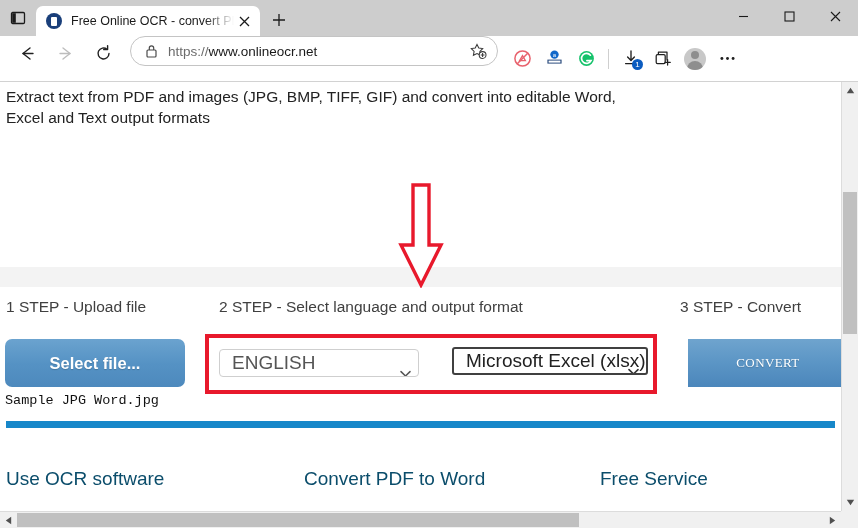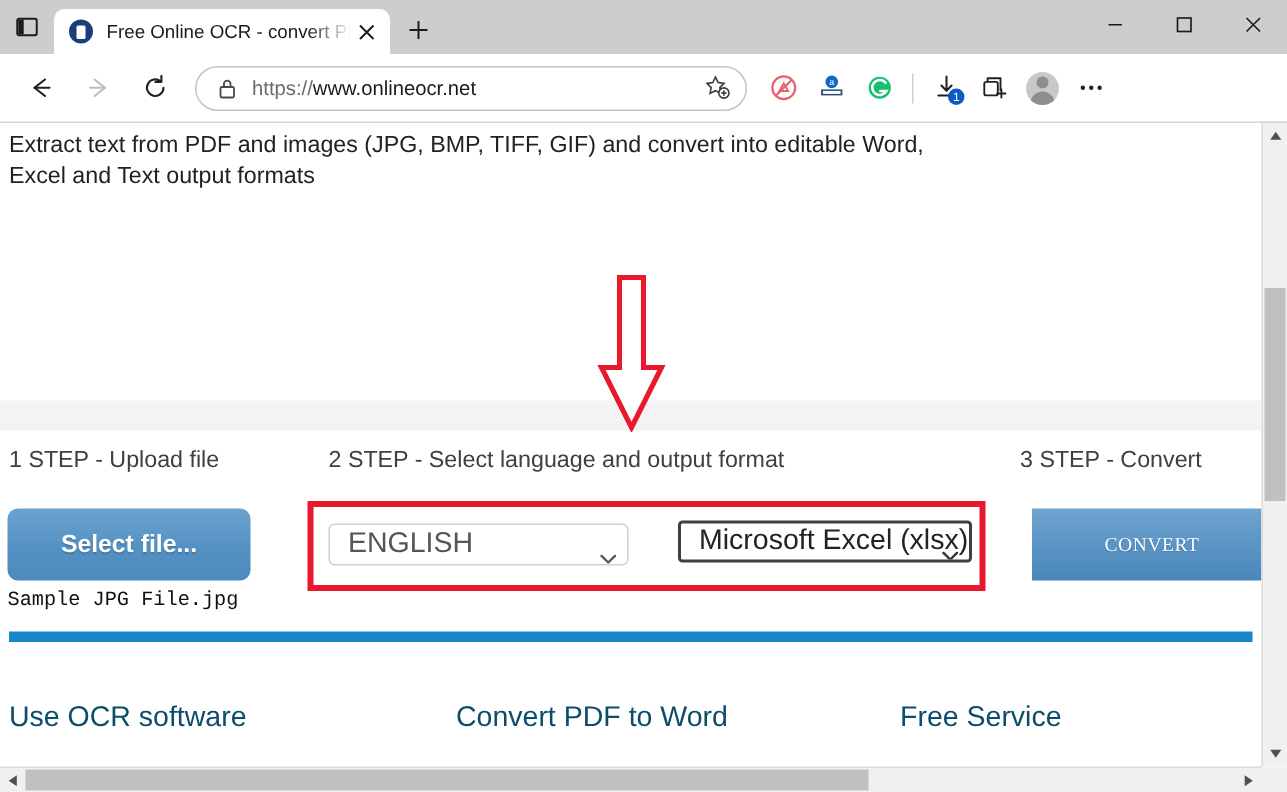--- a/index.html
+++ b/index.html
@@ -102,21 +102,20 @@
     width: 46px; height: 32px;
     display: flex; align-items: center; justify-content: center;
   }
 
   
   .toolbar {
     height: 46px;
     flex: 0 0 46px;
     background: #ffffff;
     display: flex;
-    align-items: center;
     padding: 0 6px 0 10px;
     border-bottom: 1px solid #d2d2d2;
   }
 
   .nav-btn {
     width: 34px; height: 34px;
     flex: 0 0 34px;
     display: flex; align-items: center; justify-content: center;
     border-radius: 4px;
     margin-right: 4px;
@@ -255,21 +254,21 @@
   .controls-row {
     position: absolute;
     left: 0; right: 0;
     top: 252px;
     height: 60px;
   }
 
   .select-file-btn {
     position: absolute;
     left: 5px; top: 5px;
-    width: 162px; height: 48px;
+    width: 180px; height: 48px;
     border-radius: 7px;
     background: linear-gradient(to bottom, #6ba3cf 0%, #5592c4 52%, #4d89bd 100%);
     color: #ffffff;
     font-size: 16.5px;
     font-weight: bold;
     display: flex; align-items: center; justify-content: center;
     border: none;
     font-family: "Liberation Sans", sans-serif;
     text-shadow: 0 1px 1px rgba(0,0,0,0.18);
   }
@@ -578,21 +577,21 @@
 
       <div class="steps-row">
         <div class="step-label step-1">1 STEP - Upload file</div>
         <div class="step-label step-2">2 STEP - Select language and output format</div>
         <div class="step-label step-3">3 STEP - Convert</div>
       </div>
 
       <div class="controls-row">
 
         <div class="select-file-btn">Select file...</div>
-        <div class="filename">Sample JPG File.jpg</div>
+        <div class="filename">Sample JPG Word.jpg</div>
 
         <div class="red-box"></div>
 
         <div class="sel sel-lang">
           <span>ENGLISH</span>
           <span class="caret">
             <svg width="11" height="8" viewBox="0 0 11 8">
                 <path d="M1,1.6 L5.5,6 L10,1.6" fill="none" stroke="#555555" stroke-width="1.5" stroke-linecap="round" stroke-linejoin="round"></path>
               </svg>
           </span>

